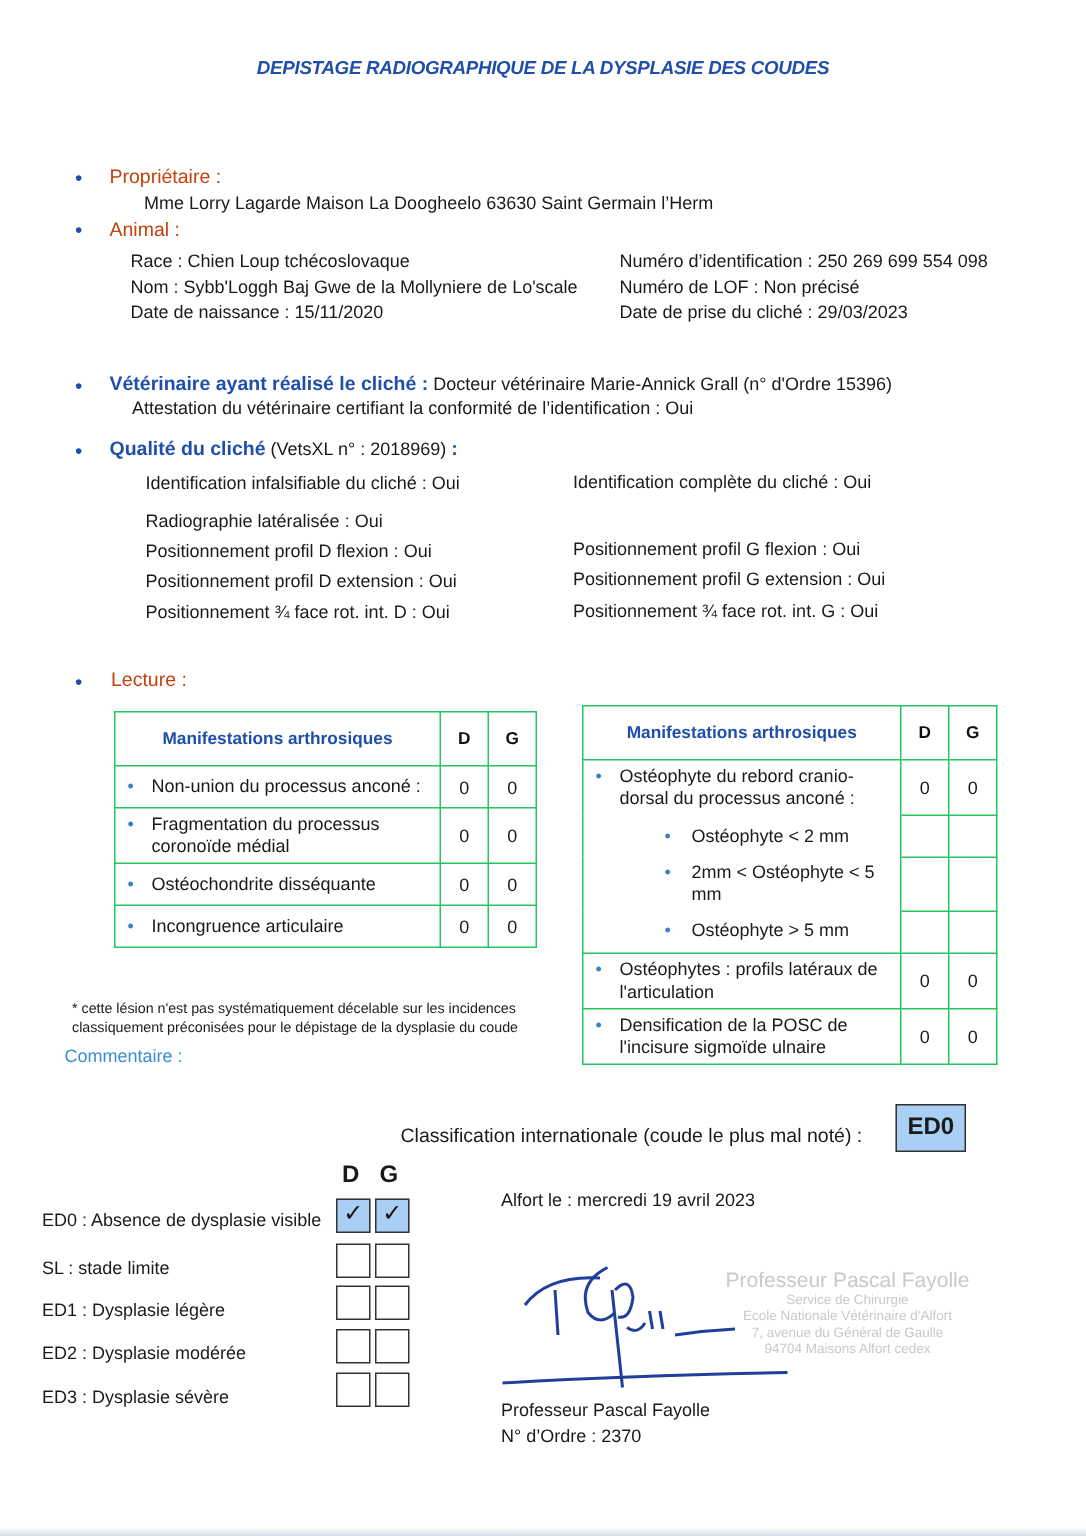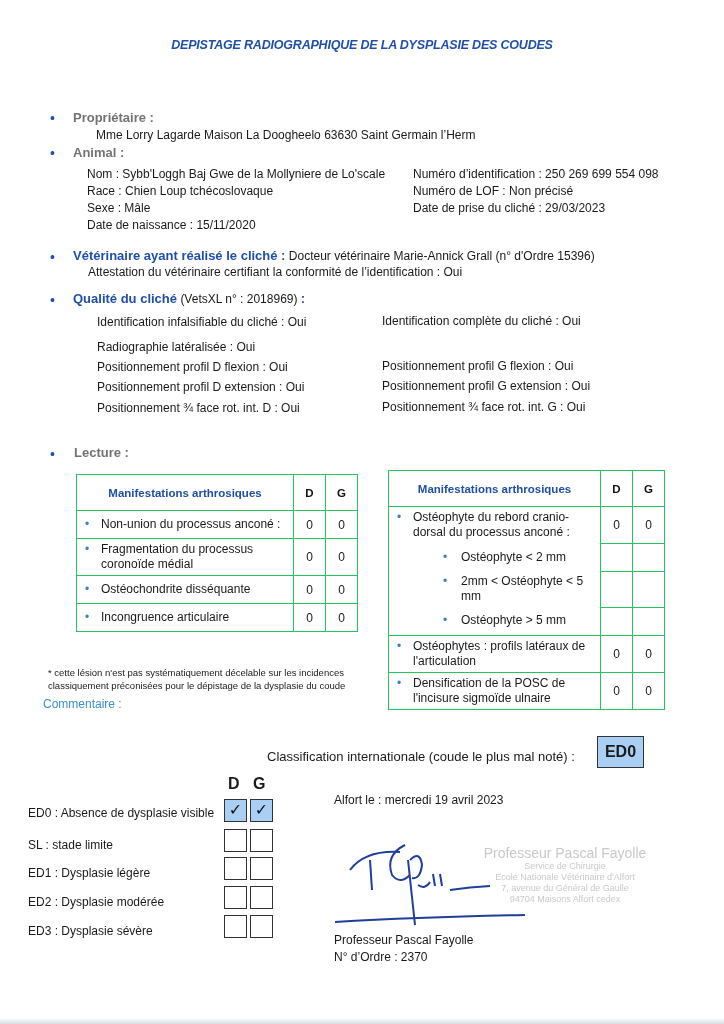--- a/index.html
+++ b/index.html
@@ -1,21 +1,21 @@
 <!DOCTYPE html>
 <html><head>
 <meta charset="utf-8">
 <style>
   * { box-sizing: border-box; margin: 0; padding: 0; }
   html, body { width: 724px; height: 1024px; background: #fff; overflow: hidden; }
   body { position: relative; font-family: "Liberation Sans", sans-serif; color: #1a1a1a; font-size: 12px; }
   .abs { position: absolute; }
   .title { left: 0; width: 724px; top: 38px; text-align: center; color: #1f4fa8; font-weight: bold; font-style: italic; font-size: 12.5px; letter-spacing: -0.2px; }
   .bullet { color: #1f4fa8; font-size: 14px; }
-  .sec-head { color: #737373; font-weight: bold; font-size: 13px; }
+  .sec-head { color: #c2410c; font-weight: normal; font-size: 13px; }
   .txt { font-size: 12px; white-space: nowrap; }
   .lbl { color: #1f4fa8; font-weight: bold; font-size: 13px; }
   table.lect { position: absolute; border-collapse: collapse; font-size: 12px; }
   table.lect td, table.lect th { border: 1px solid #22c55e; }
   table.lect th { color: #1f4fa8; font-weight: bold; font-size: 11.5px; height: 36px; }
   table.lect th.dg { color: #111; width: 32px; }
   table.lect td.v { text-align: center; width: 32px; }
   .item { display: flex; align-items: flex-start; padding: 3px 6px 3px 8px; line-height: 15px; }
   .item .b { color: #3b82c4; width: 16px; flex: none; font-size: 12px; }
   .sub { display: flex; padding: 3px 6px 3px 54px; line-height: 15px; }
@@ -34,23 +34,22 @@
 
 <div class="abs title">DEPISTAGE RADIOGRAPHIQUE DE LA DYSPLASIE DES COUDES</div>
 
 <span class="abs bullet" style="left:50px;top:110px">•</span>
 <span class="abs sec-head" style="left:73px;top:110px">Propriétaire :</span>
 <span class="abs txt" style="left:96px;top:128px">Mme Lorry Lagarde Maison La Doogheelo 63630 Saint Germain l’Herm</span>
 
 <span class="abs bullet" style="left:50px;top:145px">•</span>
 <span class="abs sec-head" style="left:73px;top:145px">Animal :</span>
 <div class="abs" style="left:87px;top:166px;line-height:17px">
+  <div class="txt">Race : Chien Loup tchécoslovaque</div>
   <div class="txt">Nom : Sybb'Loggh Baj Gwe de la Mollyniere de Lo'scale</div>
-  <div class="txt">Race : Chien Loup tchécoslovaque</div>
-  <div class="txt">Sexe : Mâle</div>
   <div class="txt">Date de naissance : 15/11/2020</div>
 </div>
 <div class="abs" style="left:413px;top:166px;line-height:17px">
   <div class="txt">Numéro d’identification : 250 269 699 554 098</div>
   <div class="txt">Numéro de LOF : Non précisé</div>
   <div class="txt">Date de prise du cliché : 29/03/2023</div>
 </div>
 
 <span class="abs bullet" style="left:50px;top:249px">•</span>
 <div class="abs" style="left:73px;top:248px;white-space:nowrap">

